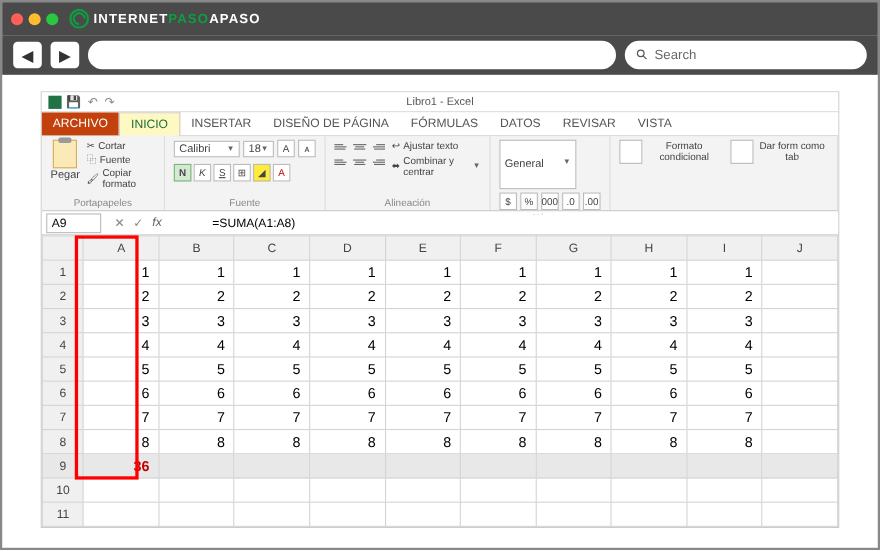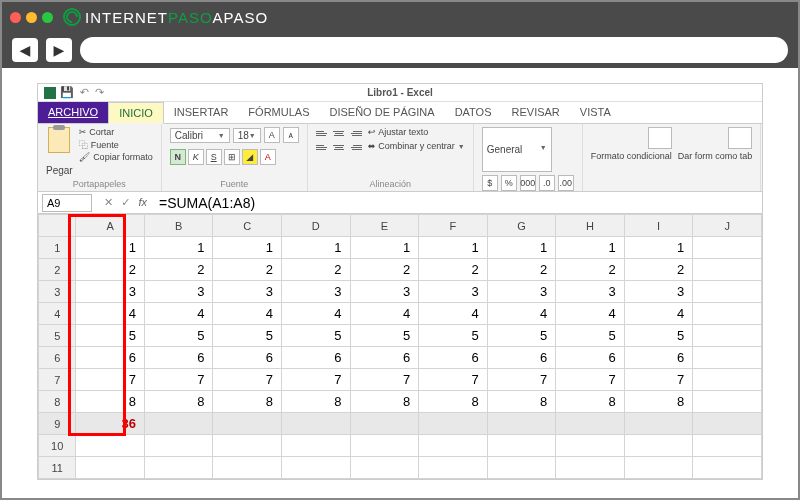--- a/index.html
+++ b/index.html
@@ -4,67 +4,67 @@
 <style>
 *{box-sizing:border-box;margin:0;padding:0;font-family:Arial,Helvetica,sans-serif;}
 body{background:#fff;width:800px;height:500px;overflow:hidden;}
 .outer{border:2px solid #888;width:800px;height:500px;background:#fff;}
 .browser-top{background:#4a4a4a;height:30px;display:flex;align-items:center;padding:0 8px;gap:10px;}
 .win-dots{display:flex;gap:5px;}
 .dot{width:11px;height:11px;border-radius:50%;}
 .logo{display:flex;align-items:center;gap:4px;}
 .logo-circle{width:18px;height:18px;border:2px solid #0d9e3f;border-radius:50%;position:relative;display:flex;align-items:center;justify-content:center;}
 .logo-circle::after{content:"";width:8px;height:8px;border:2px solid #0d9e3f;border-radius:50%;border-right-color:transparent;transform:rotate(45deg);}
-.logo-text{color:#fff;font-weight:normal;font-size:15px;letter-spacing:1px;}
+.logo-text{color:#fff;font-weight:bold;font-size:12px;letter-spacing:1px;}
 .logo-text .g{color:#0d9e3f;}
 .nav-row{background:#4a4a4a;height:36px;display:flex;align-items:center;padding:0 10px;gap:8px;}
 .nav-btn{width:26px;height:24px;background:#fff;border-radius:4px;display:flex;align-items:center;justify-content:center;font-size:14px;color:#333;cursor:pointer;}
 .url-bar{flex:1;height:26px;background:#fff;border-radius:13px;}
 .search-bar{width:220px;height:26px;background:#fff;border-radius:13px;display:flex;align-items:center;padding:0 10px;gap:5px;color:#666;font-size:12px;}
 .search-bar svg{width:12px;height:12px;}
 .content{padding:15px 35px;}
 .excel{background:#fff;border:1px solid #ccc;width:100%;}
 .titlebar{height:18px;background:#fff;display:flex;align-items:center;padding:0 6px;font-size:10px;color:#666;border-bottom:1px solid #ddd;}
 .ti-icon{width:12px;height:12px;background:#217346;margin-right:4px;}
 .ti-qat{display:flex;gap:6px;color:#888;font-size:11px;}
-.ti-title{margin-left:auto;margin-right:auto;position:absolute;left:50%;transform:translateX(-50%);font-size:10px;color:#555;font-weight:bold;}
+.ti-title{margin-left:auto;margin-right:auto;position:absolute;left:50%;transform:translateX(-50%);font-size:10px;color:#555;}
 .titlebar{position:relative;}
 .tabs{height:22px;background:#fff;display:flex;align-items:stretch;font-size:11px;border-bottom:1px solid #ccc;}
 .tab{padding:4px 10px;color:#555;cursor:pointer;}
-.tab.file{background:#4c1d95;color:#fff;text-decoration:underline;}
+.tab.file{background:#c2410c;color:#fff;}
 .tab.active{background:#fef9c3;border:1px solid #ccc;border-bottom:1px solid #f3f3f3;color:#1e6e3c;margin-bottom:-1px;}
 .ribbon{height:68px;background:#f3f3f3;display:flex;border-bottom:1px solid #ccc;font-size:10px;color:#444;}
 .rgroup{border-right:1px solid #ddd;padding:3px 8px 2px;display:flex;flex-direction:column;}
 .rgroup-body{flex:1;display:flex;gap:6px;align-items:flex-start;}
 .rgroup-label{text-align:center;font-size:9px;color:#888;padding-top:2px;}
-.paste-btn{display:flex;flex-direction:column;align-items:center;gap:12px;}
+.paste-btn{display:flex;flex-direction:column;align-items:center;gap:1px;}
 .paste-ico{width:22px;height:26px;background:#fce9b8;border:1px solid #d4b055;position:relative;}
 .paste-ico::before{content:"";position:absolute;top:-3px;left:4px;width:12px;height:5px;background:#999;border-radius:2px;}
 .clip-list{display:flex;flex-direction:column;gap:2px;font-size:9px;}
 .clip-list div{display:flex;align-items:center;gap:3px;}
 .font-top{display:flex;gap:3px;align-items:center;margin-bottom:3px;}
 .font-sel{border:1px solid #bbb;background:#fff;padding:1px 4px;font-size:10px;min-width:60px;display:flex;justify-content:space-between;align-items:center;}
 .font-sel.small{min-width:26px;}
 .btn-sq{width:16px;height:16px;border:1px solid #bbb;background:#fff;display:flex;align-items:center;justify-content:center;font-size:9px;}
 .font-bot{display:flex;gap:2px;align-items:center;}
 .bold{font-weight:bold;background:#d4e8d4;border:1px solid #7ab77a;}
 .align-grid{display:grid;grid-template-columns:repeat(3,14px);gap:2px;}
 .align-grid div{height:12px;display:flex;flex-direction:column;justify-content:center;gap:1px;}
 .align-grid span{height:1px;background:#666;display:block;}
 .wrap-col{display:flex;flex-direction:column;gap:4px;font-size:9px;}
 .wrap-col div{display:flex;align-items:center;gap:3px;}
 .num-top{display:flex;gap:3px;}
 .num-sel{border:1px solid #bbb;background:#fff;padding:16px 4px;font-size:10px;min-width:70px;}
-.big-btn{display:flex;flex-direction:column;align-items:flex-end;gap:2px;font-size:9px;text-align:center;}
+.big-btn{display:flex;align-items:flex-start;gap:2px;font-size:9px;text-align:center;}
 .big-ico{width:24px;height:22px;border:1px solid #bbb;background:#fff;}
 .fbar{height:22px;display:flex;align-items:center;border-bottom:1px solid #ccc;font-size:11px;}
 .namebox{width:50px;border:1px solid #bbb;padding:2px 4px;margin:0 4px;font-size:11px;}
 .fbar-btns{display:flex;gap:8px;padding:0 8px;color:#888;font-size:11px;}
 .fx{font-style:italic;color:#666;}
-.finput{flex:1;border:none;padding:2px 4px;font-size:14px;}
+.finput{flex:1;border:none;padding:2px 4px;font-size:11px;margin-left:34px;}
 .grid-wrap{position:relative;}
 table{border-collapse:collapse;width:100%;table-layout:fixed;}
 th,td{border:1px solid #d4d4d4;font-size:13px;height:22px;text-align:right;padding:0 8px;font-weight:normal;}
 th{background:#f0f0f0;text-align:center;color:#444;font-size:11px;padding:0;}
 .rowh{background:#f0f0f0;text-align:center;color:#444;font-size:11px;width:30px;padding:0;}
 th.colh{width:55px;}
 .corner{background:#f0f0f0;width:30px;}
 .sum-cell{color:#c00000;font-weight:bold;}
 .sel-row th,.sel-row td{background:#e8e8e8;}
 .redbox{position:absolute;border:3px solid #ff0000;pointer-events:none;}
@@ -84,39 +84,46 @@
       <div class="logo-circle"></div>
       <div class="logo-text">
         <span>INTERNET</span><span class="g">PASO</span><span>APASO</span>
       </div>
     </div>
   </div>
   <div class="nav-row">
     <div class="nav-btn">◀</div>
     <div class="nav-btn">▶</div>
     <div class="url-bar"></div>
+    <div class="search-bar">
+      <svg viewBox="0 0 16 16">
+          <circle cx="6" cy="6" r="4" fill="none" stroke="#555" stroke-width="1.5"></circle>
+          <line x1="9" y1="9" x2="13" y2="13" stroke="#555" stroke-width="1.5"></line>
+        </svg>
+      <span>Search</span>
+    </div>
   </div>
 
   <div class="content">
     <div class="excel">
       <div class="titlebar">
         <div class="ti-icon"></div>
         <div class="ti-qat">
           <span>💾</span>
           <span>↶</span>
           <span>↷</span>
         </div>
         <div class="ti-title">Libro1 - Excel</div>
       </div>
       <div class="tabs">
         <div class="tab file">ARCHIVO</div>
         <div class="tab active">INICIO</div>
         <div class="tab">INSERTAR</div>
+        <div class="tab">DISEÑO DE PÁGINA</div>
         <div class="tab">FÓRMULAS</div>
-        <div class="tab">DISEÑO DE PÁGINA</div>
         <div class="tab">DATOS</div>
         <div class="tab">REVISAR</div>
         <div class="tab">VISTA</div>
       </div>
       <div class="ribbon">
         <div class="rgroup">
           <div class="rgroup-body">
             <div class="paste-btn">
               <div class="paste-ico"></div>
               <span>Pegar</span>

